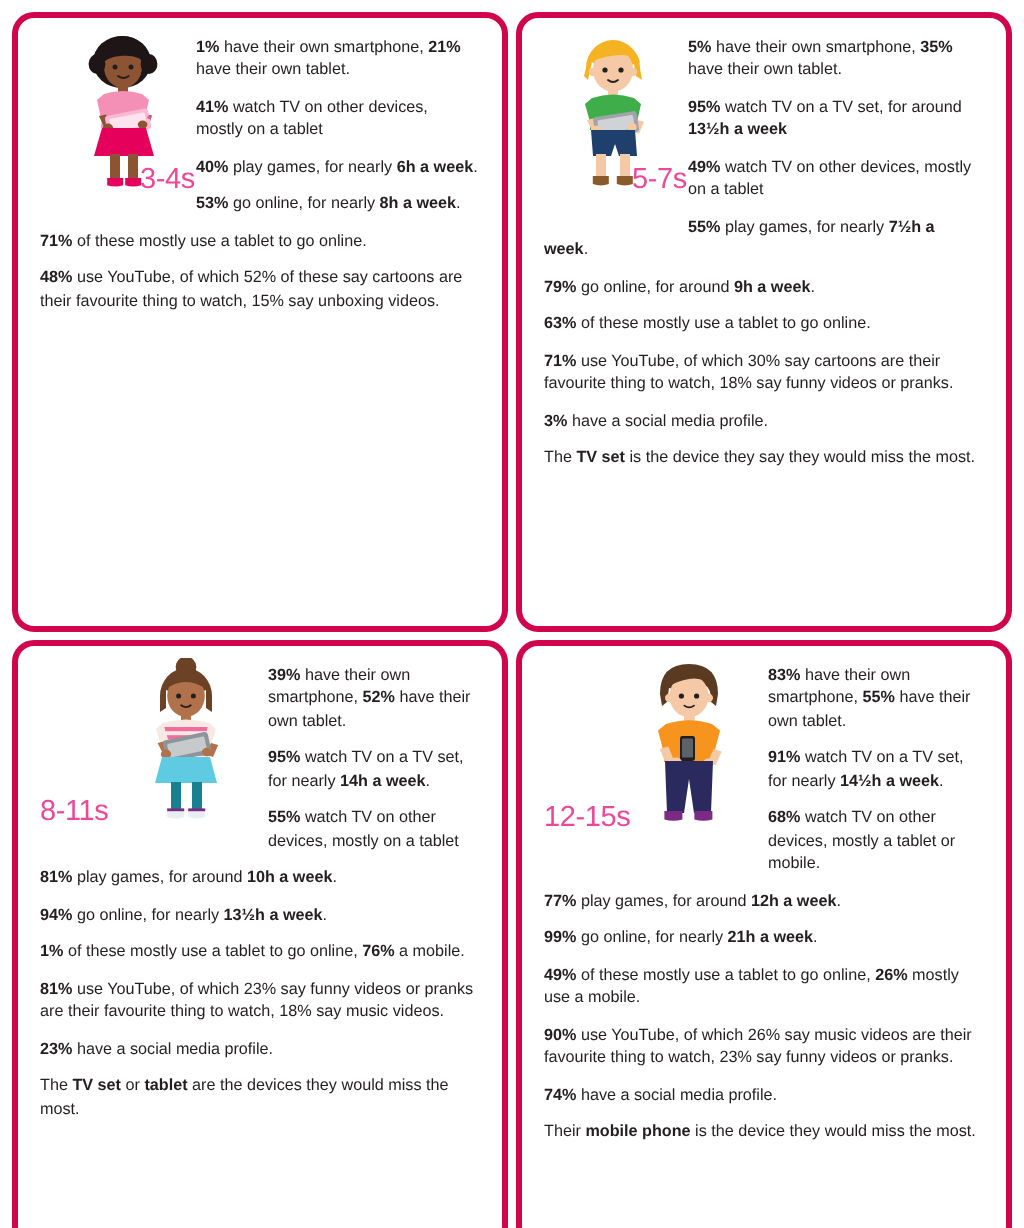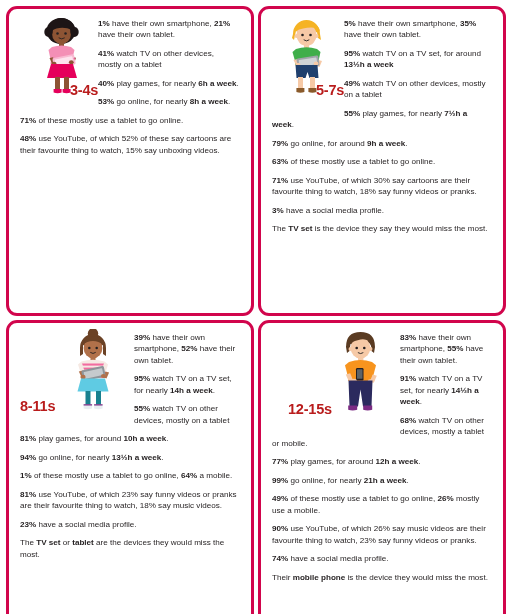--- a/index.html
+++ b/index.html
@@ -39,33 +39,33 @@
     float: left;
     width: 72px;
     height: 94px;
     position: relative;
     margin: 0 4px 1px 0;
     shape-outside: inset(0);
   }
   .figure-float.f3 { width: 66px; height: 93px; margin-left: 8px; }
   .figure-float.f5 { width: 62px; height: 93px; margin-left: 6px; }
   .figure-float.f8 { width: 110px; height: 97px; margin-left: 0px; }
-  .figure-float.f12 { width: 108px; height: 100px; margin-left: 16px; text-align: center; }
+  .figure-float.f12 { width: 108px; height: 100px; margin-left: 0px; text-align: center; }
 
   .char { position: absolute; bottom: 14px; }
   .char.c3  { left: 6px; }
   .char.c5  { left: 4px; }
   .char.c8  { left: 48px; }
   .char.c12 { left: 46px; }
 
   .age {
     position: absolute;
     bottom: 0px;
-    font-weight: bold;
-    color: #b91c1c;
+    font-weight: normal;
+    color: #ec4899;
     font-size: 14.5px;
     letter-spacing: -0.2px;
     white-space: nowrap;
   }
   .age.a3  { left: 42px; bottom: 10px; }
   .age.a5  { left: 38px; bottom: 10px; }
   .age.a8  { left: 0px;  bottom: 12px; }
   .age.a12 { left: 0px;  bottom: 12px; }
 
   p.stat {
@@ -252,21 +252,21 @@
           </svg>
         </div>
         <span class="age a8">8-11s</span>
       </div>
       <div>
           <p class="stat"><b>39%</b><span> have their own smartphone, </span><b>52%</b><span> have their own tablet.</span></p>
           <p class="stat"><b>95%</b><span> watch TV on a TV set, for nearly </span><b>14h a week</b><span>.</span></p>
           <p class="stat"><b>55%</b><span> watch TV on other devices, mostly on a tablet</span></p>
           <p class="stat"><b>81%</b><span> play games, for around </span><b>10h a week</b><span>.</span></p>
           <p class="stat"><b>94%</b><span> go online, for nearly </span><b>13½h a week</b><span>.</span></p>
-          <p class="stat"><b>1%</b><span> of these mostly use a tablet to go online, </span><b>64%</b><span> a mobile.</span></p>
+          <p class="stat"><b>1%</b><span> of these mostly use a tablet to go online, </span><b>76%</b><span> a mobile.</span></p>
           <p class="stat"><b>81%</b><span> use YouTube, of which 23% say funny videos or pranks are their favourite thing to watch, 18% say music videos.</span></p>
           <p class="stat"><b>23%</b><span> have a social media profile.</span></p>
           <p class="stat"><span>The </span><b>TV set</b><span> or </span><b>tablet</b><span> are the devices they would miss the most.</span></p>
         </div>
     </div>
   </section>
 
   <section class="panel">
     <div class="panel-inner">
       <div class="figure-float f12">

